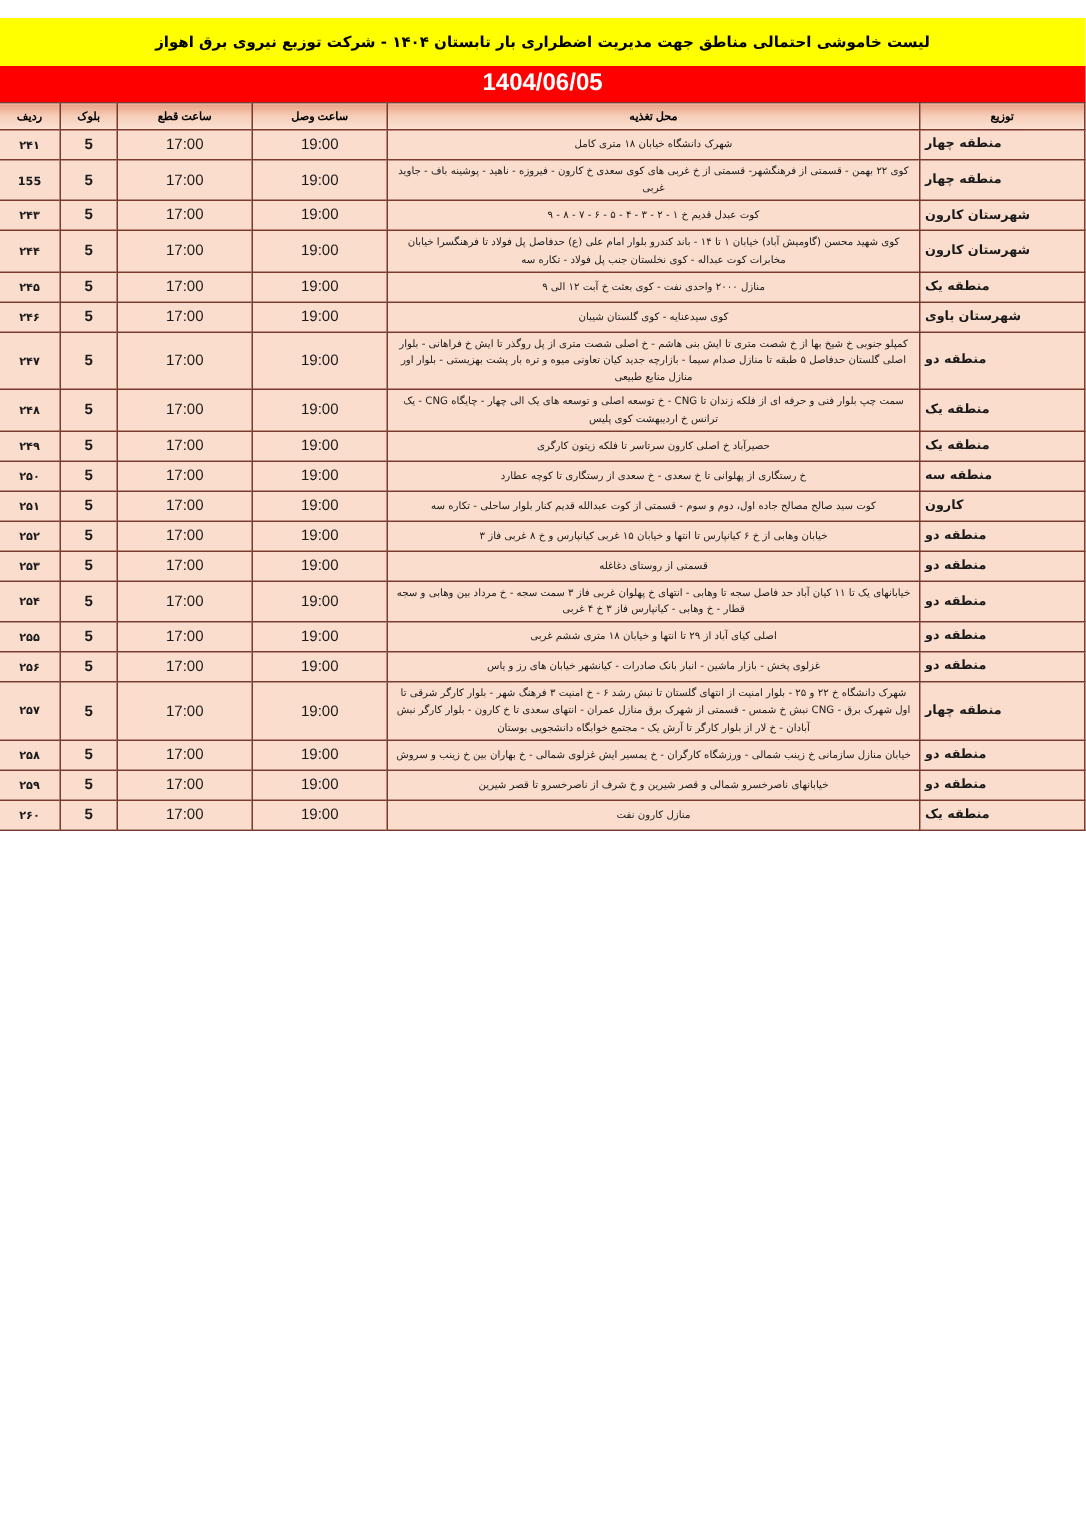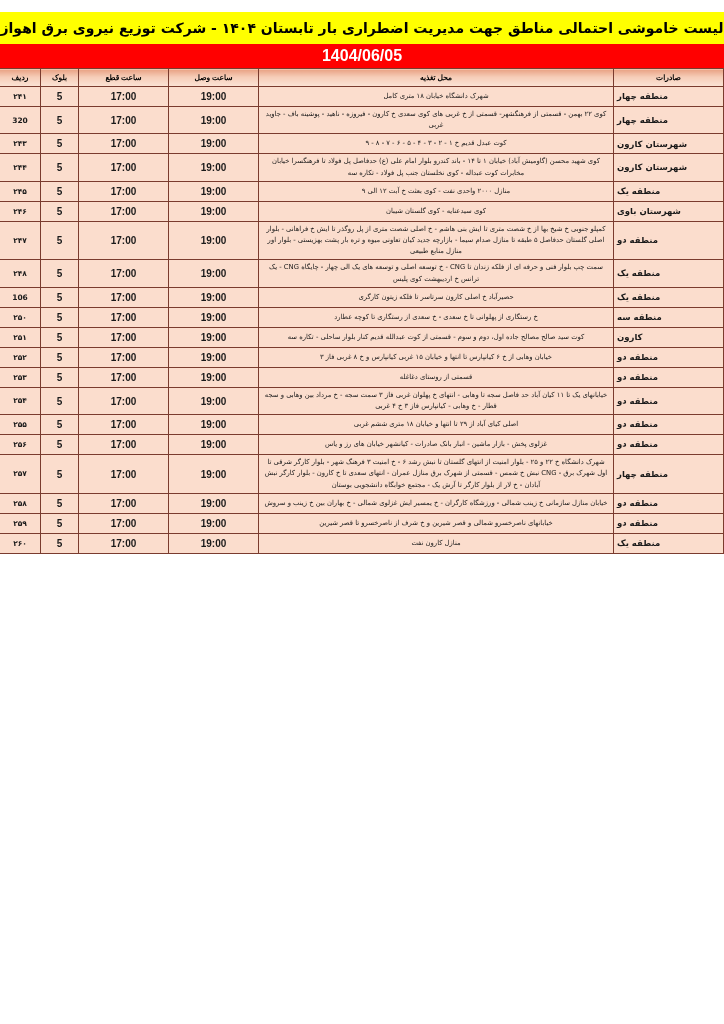--- a/index.html
+++ b/index.html
@@ -21,21 +21,21 @@
     box-sizing: border-box;
     padding: 12px 0 0 0;
   }
   .title-banner {
     height: 32px;
     background: #ffff00;
     display: flex;
     align-items: center;
     justify-content: center;
     color: #000000;
-    font-size: 14px;
+    font-size: 10px;
     font-weight: bold;
     direction: rtl;
     letter-spacing: 0;
   }
   .date-banner {
     height: 24px;
     background: #ff0000;
     display: flex;
     align-items: center;
     justify-content: center;
@@ -79,21 +79,21 @@
   }
   td.col-location {
     font-size: 6.8px;
     text-align: center;
     padding: 3px 5px;
     line-height: 1.65;
     margin-left: 24px;
   }
   td.col-time {
     font-size: 10px;
-    font-weight: bold;
+    font-weight: normal;
     font-family: "Liberation Sans", sans-serif;
     direction: ltr;
   }
   td.col-block {
     font-size: 10px;
     font-weight: bold;
     font-family: "Liberation Sans", sans-serif;
   }
   td.col-index {
     font-size: 7.5px;
@@ -119,21 +119,21 @@
     <colgroup>
       <col class="c-region">
       <col class="c-location">
       <col class="c-on">
       <col class="c-off">
       <col class="c-block">
       <col class="c-index">
     </colgroup>
     <thead>
       <tr>
-        <th>صادرات</th>
+        <th>توزیع</th>
         <th>محل تغذیه</th>
         <th>ساعت وصل</th>
         <th>ساعت قطع</th>
         <th>بلوک</th>
         <th>ردیف</th>
       </tr>
     </thead>
     <tbody id="outage-body">
         <tr>
           <td class="col-region">منطقه چهار</td>
@@ -142,21 +142,21 @@
           <td class="col-time">17:00</td>
           <td class="col-block">5</td>
           <td class="col-index">۲۴۱</td>
         </tr>
         <tr>
           <td class="col-region">منطقه چهار</td>
           <td class="col-location">کوی ۲۲ بهمن - قسمتی از فرهنگشهر- قسمتی از خ غربی های کوی سعدی خ کارون - فیروزه - ناهید - پوشینه باف - جاوید غربی</td>
           <td class="col-time">19:00</td>
           <td class="col-time">17:00</td>
           <td class="col-block">5</td>
-          <td class="col-index">320</td>
+          <td class="col-index">155</td>
         </tr>
         <tr>
           <td class="col-region">شهرستان کارون</td>
           <td class="col-location">کوت عبدل قدیم خ ۱ - ۲ - ۳ - ۴ - ۵ - ۶ - ۷ - ۸ - ۹</td>
           <td class="col-time">19:00</td>
           <td class="col-time">17:00</td>
           <td class="col-block">5</td>
           <td class="col-index">۲۴۳</td>
         </tr>
         <tr>
@@ -198,21 +198,21 @@
           <td class="col-time">17:00</td>
           <td class="col-block">5</td>
           <td class="col-index">۲۴۸</td>
         </tr>
         <tr>
           <td class="col-region">منطقه یک</td>
           <td class="col-location">حصیرآباد خ اصلی کارون سرتاسر تا فلکه زیتون کارگری</td>
           <td class="col-time">19:00</td>
           <td class="col-time">17:00</td>
           <td class="col-block">5</td>
-          <td class="col-index">106</td>
+          <td class="col-index">۲۴۹</td>
         </tr>
         <tr>
           <td class="col-region">منطقه سه</td>
           <td class="col-location">خ رستگاری از پهلوانی تا خ سعدی - خ سعدی از رستگاری تا کوچه عطارد</td>
           <td class="col-time">19:00</td>
           <td class="col-time">17:00</td>
           <td class="col-block">5</td>
           <td class="col-index">۲۵۰</td>
         </tr>
         <tr>

